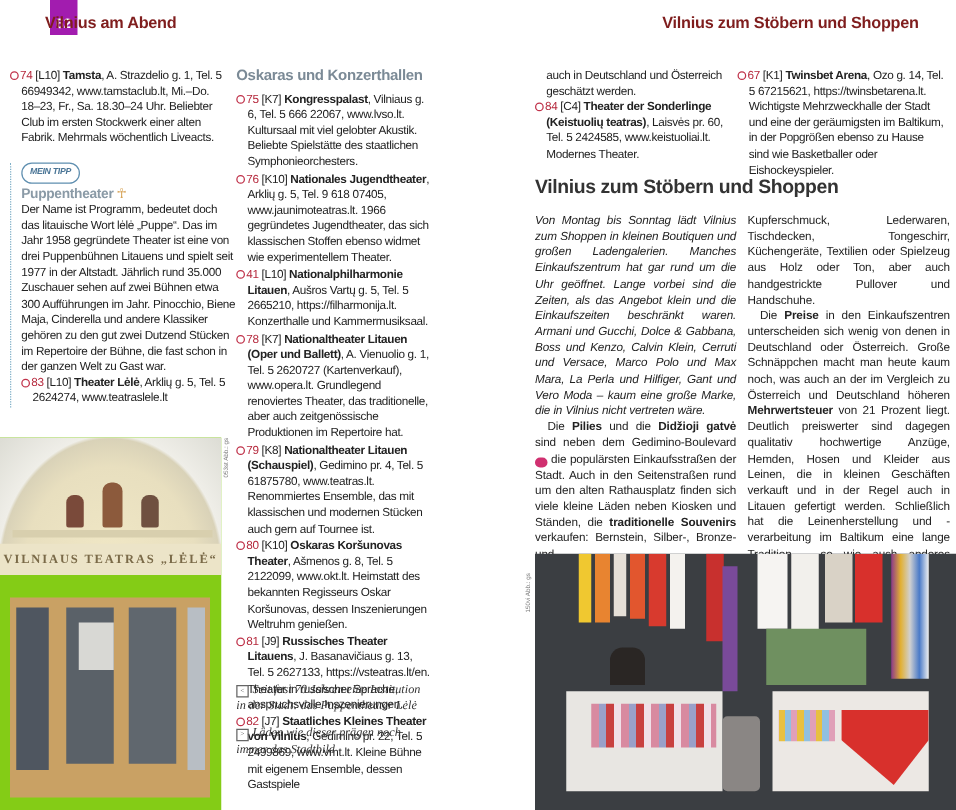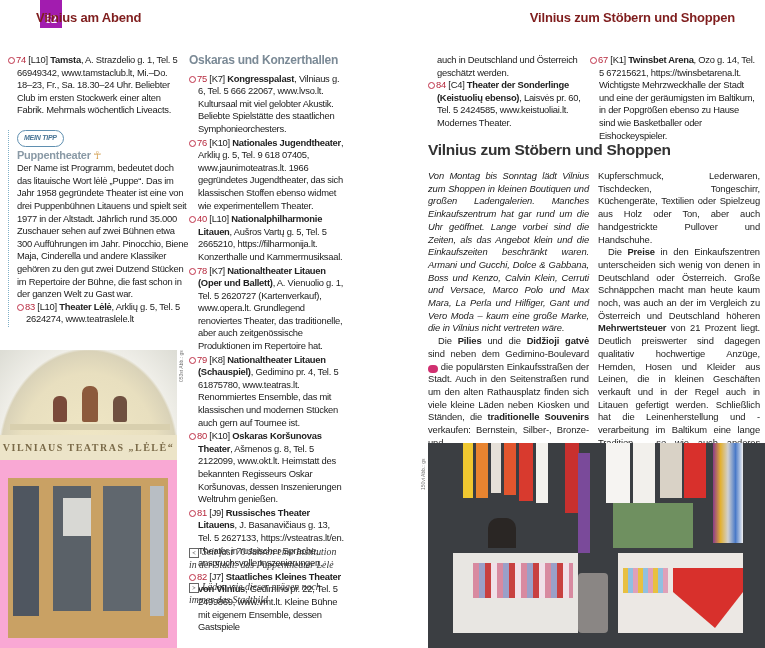--- a/index.html
+++ b/index.html
@@ -36,21 +36,21 @@
   <div class="entry"><span class="ico"></span><span class="num">74</span> <span>[L10]</span> <span class="b">Tamsta</span><span>, A. Strazdelio g. 1, Tel. 5 66949342, www.tamstaclub.lt, Mi.–Do. 18–23, Fr., Sa. 18.30–24 Uhr. Beliebter Club im ersten Stockwerk einer alten Fabrik. Mehrmals wöchentlich Liveacts.</span></div>
 </div>
 
 <div class="tip-box col">
   <div class="tip-badge">MEIN TIPP</div>
   <div><span class="tip-title">Puppentheater</span> <span class="puppet-ico">☥</span></div>
   <div>Der Name ist Programm, bedeutet doch das litauische Wort lėlė „Puppe“. Das im Jahr 1958 gegründete Theater ist eine von drei Puppenbühnen Litauens und spielt seit 1977 in der Altstadt. Jährlich rund 35.000 Zuschauer sehen auf zwei Bühnen etwa 300 Aufführungen im Jahr. Pinocchio, Biene Maja, Cinderella und andere Klassiker gehören zu den gut zwei Dutzend Stücken im Repertoire der Bühne, die fast schon in der ganzen Welt zu Gast war.</div>
   <div class="entry"><span class="ico"></span><span class="num">83</span> <span>[L10]</span> <span class="b">Theater Lėlė</span><span>, Arklių g. 5, Tel. 5 2624274, www.teatraslele.lt</span></div>
 </div>
 
-<div class="photo" style="left:0;top:350px;width:177px;height:298px;background:#f9a8d4;">
+<div class="photo" style="left:0;top:350px;width:177px;height:298px;background:#84cc16;">
   <div style="position:absolute;left:0;top:0;width:177px;height:110px;background:radial-gradient(ellipse at 50% 95%,#f1e8c6 0%,#e8dfbf 55%,#d9d2b8 70%,#efeee8 72%,#dcdcd4 100%);"></div>
   <div style="position:absolute;left:45px;top:30px;width:90px;height:42px;display:flex;justify-content:space-around;align-items:flex-end;">
     <div style="width:14px;height:26px;background:#7a4a3a;border-radius:6px 6px 2px 2px;"></div>
     <div style="width:16px;height:36px;background:#8c5a3c;border-radius:7px 7px 2px 2px;"></div>
     <div style="width:14px;height:26px;background:#6f5040;border-radius:6px 6px 2px 2px;"></div>
   </div>
   <div style="position:absolute;left:10px;top:74px;width:160px;height:6px;background:#d8cfae;"></div>
   <div style="position:absolute;left:0;top:85px;width:177px;height:25px;background:#ece4c8;color:#7a6a48;font-size:10px;font-weight:bold;letter-spacing:1.5px;text-align:center;line-height:25px;font-family:'Liberation Serif',serif;">VILNIAUS TEATRAS „LĖLĖ“</div>
   <div style="position:absolute;left:8px;top:128px;width:160px;height:160px;background:#c9a164;">
     <div style="position:absolute;left:5px;top:8px;width:26px;height:130px;background:#4f5660;"></div>
@@ -59,37 +59,37 @@
     <div style="position:absolute;left:95px;top:8px;width:38px;height:125px;background:#60676e;"></div>
     <div style="position:absolute;left:142px;top:8px;width:14px;height:130px;background:#b8bec4;"></div>
   </div>
 </div>
 <div class="credit" style="left:178px;top:382px;">053st Abb.: gs</div>
 
 <div class="col" style="left:189px;top:54px;width:155px;">
   <div class="section-h">Oskaras und Konzerthallen</div>
   <div class="entry"><span class="ico"></span><span class="num">75</span> <span>[K7]</span> <span class="b">Kongresspalast</span><span>, Vilniaus g. 6, Tel. 5 666 22067, www.lvso.lt. Kultursaal mit viel gelobter Akustik. Beliebte Spielstätte des staatlichen Symphonieorchesters.</span></div>
   <div class="entry"><span class="ico"></span><span class="num">76</span> <span>[K10]</span> <span class="b">Nationales Jugendtheater</span><span>, Arklių g. 5, Tel. 9 618 07405, www.jaunimoteatras.lt. 1966 gegründetes Jugendtheater, das sich klassischen Stoffen ebenso widmet wie experimentellem Theater.</span></div>
-  <div class="entry"><span class="ico"></span><span class="num">40</span> <span>[L10]</span> <span class="b">Nationalphilharmonie Litauen</span><span>, Aušros Vartų g. 5, Tel. 5 2665210, https://filharmonija.lt. Konzerthalle und Kammermusiksaal.</span></div>
+  <div class="entry"><span class="ico"></span><span class="num">41</span> <span>[L10]</span> <span class="b">Nationalphilharmonie Litauen</span><span>, Aušros Vartų g. 5, Tel. 5 2665210, https://filharmonija.lt. Konzerthalle und Kammermusiksaal.</span></div>
   <div class="entry"><span class="ico"></span><span class="num">78</span> <span>[K7]</span> <span class="b">Nationaltheater Litauen (Oper und Ballett)</span><span>, A. Vienuolio g. 1, Tel. 5 2620727 (Kartenverkauf), www.opera.lt. Grundlegend renoviertes Theater, das traditionelle, aber auch zeitgenössische Produktionen im Repertoire hat.</span></div>
   <div class="entry"><span class="ico"></span><span class="num">79</span> <span>[K8]</span> <span class="b">Nationaltheater Litauen (Schauspiel)</span><span>, Gedimino pr. 4, Tel. 5 61875780, www.teatras.lt. Renommiertes Ensemble, das mit klassischen und modernen Stücken auch gern auf Tournee ist.</span></div>
   <div class="entry"><span class="ico"></span><span class="num">80</span> <span>[K10]</span> <span class="b">Oskaras Koršunovas Theater</span><span>, Ašmenos g. 8, Tel. 5 2122099, www.okt.lt. Heimstatt des bekannten Regisseurs Oskar Koršunovas, dessen Inszenierungen Weltruhm genießen.</span></div>
   <div class="entry"><span class="ico"></span><span class="num">81</span> <span>[J9]</span> <span class="b">Russisches Theater Litauens</span><span>, J. Basanavičiaus g. 13, Tel. 5 2627133, https://vsteatras.lt/en. Theater in russischer Sprache, anspruchsvolle Inszenierungen.</span></div>
   <div class="entry"><span class="ico"></span><span class="num">82</span> <span>[J7]</span> <span class="b">Staatliches Kleines Theater von Vilnius</span><span>, Gedimino pr. 22, Tel. 5 2499869, www.vmt.lt. Kleine Bühne mit eigenem Ensemble, dessen Gastspiele</span></div>
 </div>
 
 <div class="caption" style="left:189px;top:546px;width:155px;"><span class="cap-ico">&lt;</span><span>Seit fast 70 Jahren eine Institution in der Stadt: das Puppentheater Lėlė</span></div>
 <div class="caption" style="left:189px;top:581px;width:155px;"><span class="cap-ico">&gt;</span><span>Läden wie dieser prägen noch immer das Stadtbild</span></div>
 
 <div class="run-head" style="right:30px;">Vilnius zum Stöbern und Shoppen</div>
 <div class="page-num" style="left:738px;">98</div>
 
 <div class="col" style="left:428px;top:54px;width:160px;">
   <div style="padding-left:9px;">auch in Deutschland und Österreich geschätzt werden.</div>
-  <div class="entry"><span class="ico"></span><span class="num">84</span> <span>[C4]</span> <span class="b">Theater der Sonderlinge (Keistuolių ebenso)</span><span>, Laisvės pr. 60, Tel. 5 2424585, www.keistuoliai.lt. Modernes Theater.</span></div>
+  <div class="entry"><span class="ico"></span><span class="num">84</span> <span>[C4]</span> <span class="b">Theater der Sonderlinge (Keistuolių teatras)</span><span>, Laisvės pr. 60, Tel. 5 2424585, www.keistuoliai.lt. Modernes Theater.</span></div>
 </div>
 <div class="col" style="left:590px;top:54px;width:165px;">
   <div class="entry"><span class="ico"></span><span class="num">67</span> <span>[K1]</span> <span class="b">Twinsbet Arena</span><span>, Ozo g. 14, Tel. 5 67215621, https://twinsbetarena.lt. Wichtigste Mehrzweckhalle der Stadt und eine der geräumigsten im Baltikum, in der Popgrößen ebenso zu Hause sind wie Basketballer oder Eishockeyspieler.</span></div>
 </div>
 
 <div class="main-h">Vilnius zum Stöbern und Shoppen</div>
 
 <div class="body-col" style="left:428px;top:170px;width:161px;">
   <p class="first">Von Montag bis Sonntag lädt Vilnius zum Shoppen in kleinen Boutiquen und großen Ladengalerien. Manches Einkaufszentrum hat gar rund um die Uhr geöffnet. Lange vorbei sind die Zeiten, als das Angebot klein und die Einkaufszeiten beschränkt waren. Armani und Gucchi, Dolce &amp; Gabbana, Boss und Kenzo, Calvin Klein, Cerruti und Versace, Marco Polo und Max Mara, La Perla und Hilfiger, Gant und Vero Moda – kaum eine große Marke, die in Vilnius nicht vertreten wäre.</p>
   <p><span>Die </span><b>Pilies</b><span> und die </span><b>Didžioji gatvė</b><span> sind neben dem Gedimino-Boulevard </span><span class="mapdot">25</span><span> die populärsten Einkaufsstraßen der Stadt. Auch in den Seitenstraßen rund um den alten Rathausplatz finden sich viele kleine Läden neben Kiosken und Ständen, die </span><b>traditionelle Souvenirs</b><span> verkaufen: Bernstein, Silber-, Bronze- und</span></p>

